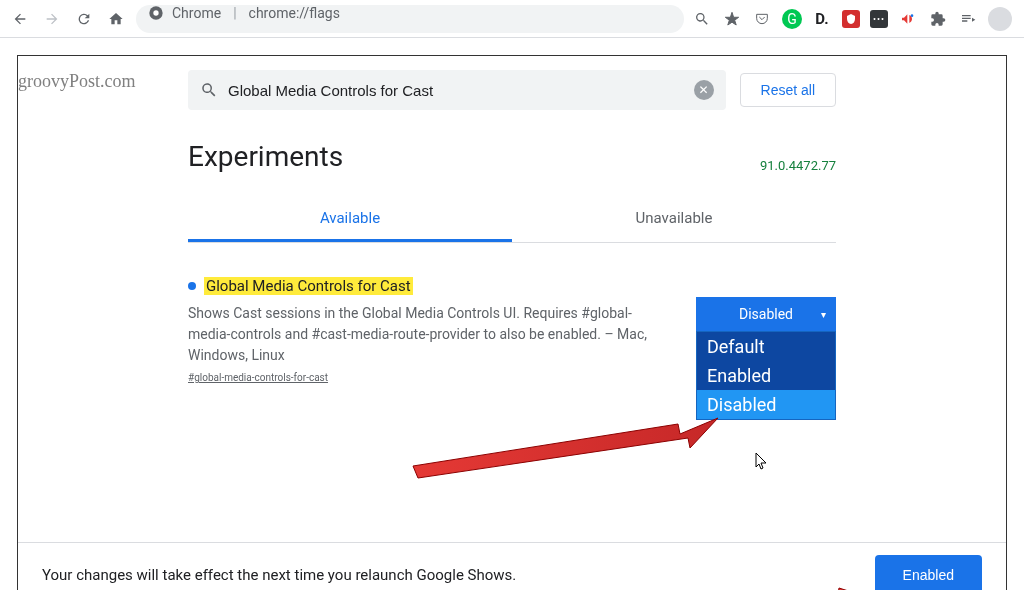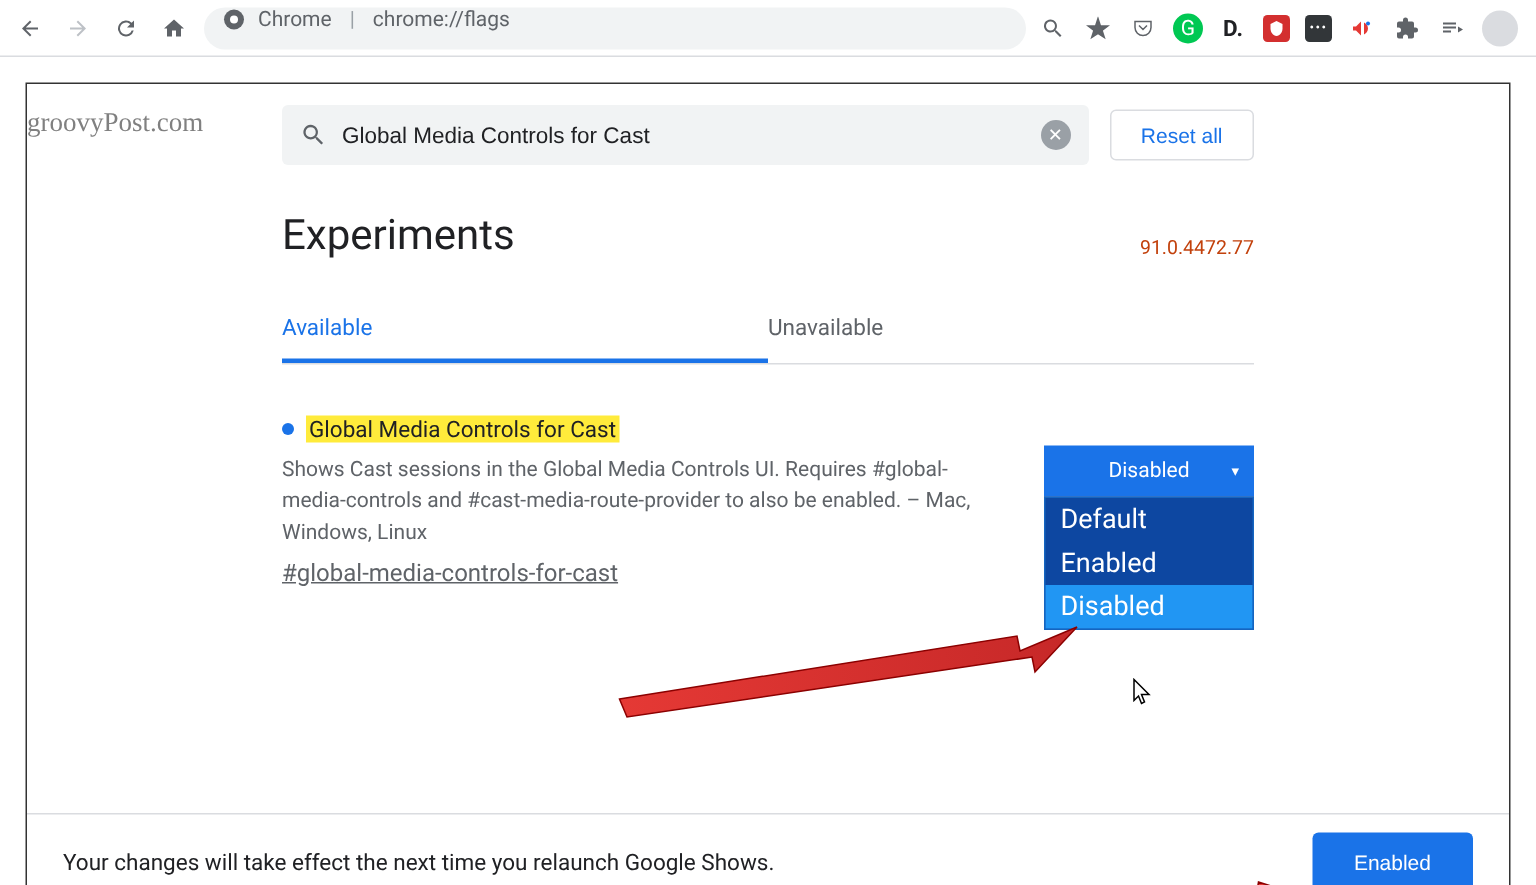--- a/index.html
+++ b/index.html
@@ -24,34 +24,34 @@
     .content-frame { border: 1px solid #333; margin: 17px; height: 552px; position: relative; background: #fff; }
     
     .top-row { display: flex; align-items: center; padding: 14px 170px 14px 170px; gap: 14px; }
     .search-box { flex: 1; display: flex; align-items: center; height: 40px; background: #f1f3f4; border-radius: 4px; padding: 0 12px; gap: 10px; }
     .search-box input { flex: 1; border: none; background: transparent; font-size: 15px; color: #202124; outline: none; }
     .clear-btn { width: 20px; height: 20px; background: #9aa0a6; border-radius: 50%; color: #fff; display: flex; align-items: center; justify-content: center; font-size: 12px; cursor: pointer; }
     .reset-btn { border: 1px solid #dadce0; background: #fff; color: #1a73e8; padding: 8px 20px; border-radius: 4px; font-size: 14px; font-weight: 500; cursor: pointer; }
     
     .heading-row { display: flex; align-items: flex-end; justify-content: space-between; padding: 16px 170px 6px 170px; }
     .heading { font-size: 28px; font-weight: 400; color: #202124; }
-    .version { font-size: 13px; color: #c2410c; }
+    .version { font-size: 13px; color: #15803d; }
     
     .tabs { display: flex; margin: 18px 170px 0 170px; border-bottom: 1px solid #dadce0; }
-    .tab { flex: 1; padding: 12px 0; font-size: 15px; color: #5f6368; cursor: pointer; border-bottom: 3px solid transparent; }
+    .tab { flex: 1; text-align: center; padding: 12px 0; font-size: 15px; color: #5f6368; cursor: pointer; border-bottom: 3px solid transparent; }
     .tab.active { color: #1a73e8; border-bottom-color: #1a73e8; }
     
     .flag-item { padding: 34px 170px 0 170px; position: relative; }
     .flag-row { display: flex; gap: 24px; align-items: flex-start; }
     .flag-text { flex: 1; }
     .flag-title-row { display: flex; align-items: center; gap: 8px; margin-bottom: 8px; }
     .blue-dot { width: 8px; height: 8px; background: #1a73e8; border-radius: 50%; }
     .flag-title { background: #ffeb3b; font-size: 15px; color: #202124; padding: 0 2px; }
     .flag-desc { font-size: 14px; color: #5f6368; line-height: 1.5; margin-bottom: 6px; }
-    .flag-hash { font-size: 16px; color: #5f6368; text-decoration: underline; }
+    .flag-hash { font-size: 10px; color: #5f6368; text-decoration: underline; }
     
     .dropdown-wrap { width: 140px; position: relative; margin-top: 20px; }
     .dropdown-sel { background: #1a73e8; color: #fff; height: 34px; display: flex; align-items: center; justify-content: center; gap: 10px; font-size: 14px; cursor: pointer; position: relative; }
     .dropdown-sel .chev { position: absolute; right: 10px; font-size: 10px; }
     .dropdown-list { position: absolute; top: 34px; left: 0; right: 0; background: #0d47a1; border: 1px solid #1565c0; z-index: 5; }
     .dropdown-opt { padding: 4px 10px; color: #fff; font-size: 18px; cursor: pointer; }
     .dropdown-opt.hl { background: #2196f3; }
     
     .cursor { position: absolute; top: 396px; left: 737px; z-index: 6; pointer-events: none; }
     

